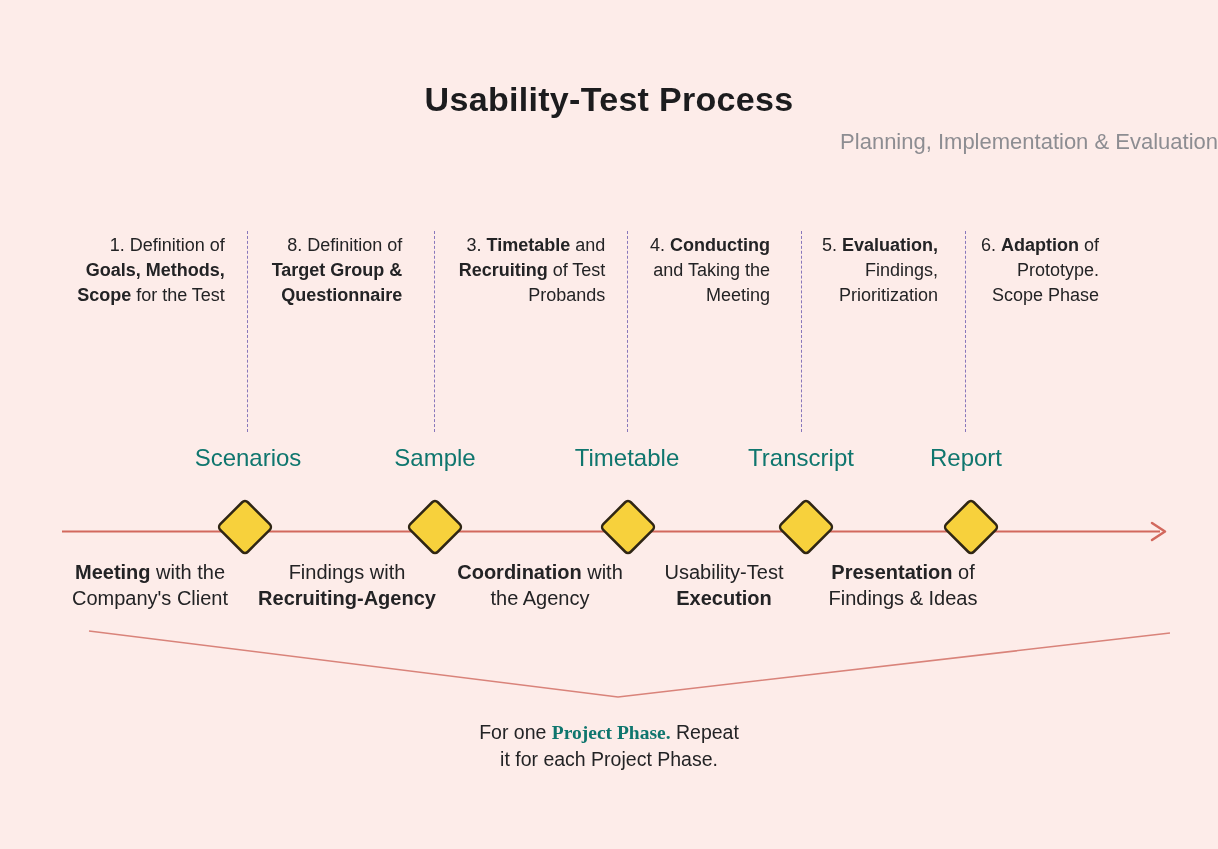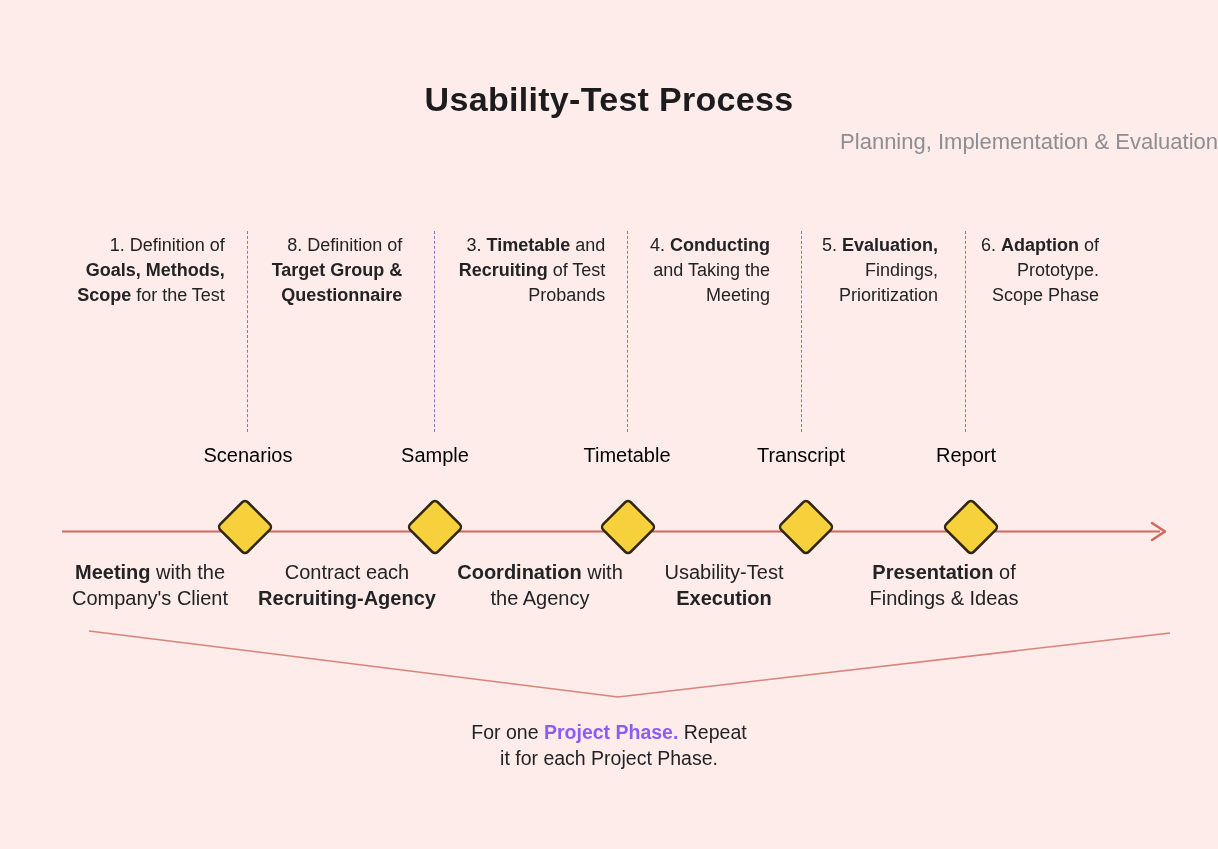--- a/index.html
+++ b/index.html
@@ -41,42 +41,42 @@
     position: absolute;
     top: 231px;
     height: 201px;
     width: 0;
     border-left: 1.5px dashed #8877bb;
   }
   .milestone {
     position: absolute;
     top: 444px;
     transform: translateX(-50%);
-    font-size: 20px;
-    color: #000000;
+    font-size: 24px;
+    color: #0f766e;
     white-space: nowrap;
   }
   .tlabel {
     position: absolute;
     top: 560px;
     transform: translateX(-50%);
     text-align: center;
     font-size: 20px;
     line-height: 25.5px;
     white-space: nowrap;
   }
   .footer {
     position: absolute;
     top: 719px; left: 0; width: 100%;
     text-align: center;
     font-size: 19.5px;
     line-height: 26px;
   }
   .b { font-weight: 700; }
-  .purple { color: #8b5cf6; }
+  .purple { color: #0f766e; font-family: Liberation Serif, serif; }
   svg.overlay {
     position: absolute;
     top: 0; left: 0;
     width: 1218px; height: 849px;
     pointer-events: none;
   }
 </style>
 </head>
 <body>
 
@@ -111,20 +111,20 @@
     <g fill="#f7d13c" stroke="#2f2614" stroke-width="2.5" stroke-linejoin="round">
       <rect x="-19.5" y="-19.5" width="39" height="39" rx="4" transform="translate(245 527) rotate(45)"></rect>
       <rect x="-19.5" y="-19.5" width="39" height="39" rx="4" transform="translate(435 527) rotate(45)"></rect>
       <rect x="-19.5" y="-19.5" width="39" height="39" rx="4" transform="translate(628 527) rotate(45)"></rect>
       <rect x="-19.5" y="-19.5" width="39" height="39" rx="4" transform="translate(806 527) rotate(45)"></rect>
       <rect x="-19.5" y="-19.5" width="39" height="39" rx="4" transform="translate(971 527) rotate(45)"></rect>
     </g>
   </svg>
 
   <div class="tlabel" style="left:150px"><span class="b">Meeting</span><span> with the</span><br><span>Company's Client</span></div>
-  <div class="tlabel" style="left:347px"><span>Contract each</span><br><span class="b">Recruiting-Agency</span></div>
+  <div class="tlabel" style="left:347px"><span>Findings with</span><br><span class="b">Recruiting-Agency</span></div>
   <div class="tlabel" style="left:724px"><span>Usability-Test</span><br><span class="b">Execution</span></div>
   <div class="tlabel" style="left:540px"><span class="b">Coordination</span><span> with</span><br><span>the Agency</span></div>
-  <div class="tlabel" style="left:944px"><span class="b">Presentation</span><span> of</span><br><span>Findings &amp; Ideas</span></div>
+  <div class="tlabel" style="left:903px"><span class="b">Presentation</span><span> of</span><br><span>Findings &amp; Ideas</span></div>
 
   <div class="footer"><span>For one </span><span class="b purple">Project Phase.</span><span> Repeat</span><br><span>it for each Project Phase.</span></div>
 
 </div>
 
 </body></html>

